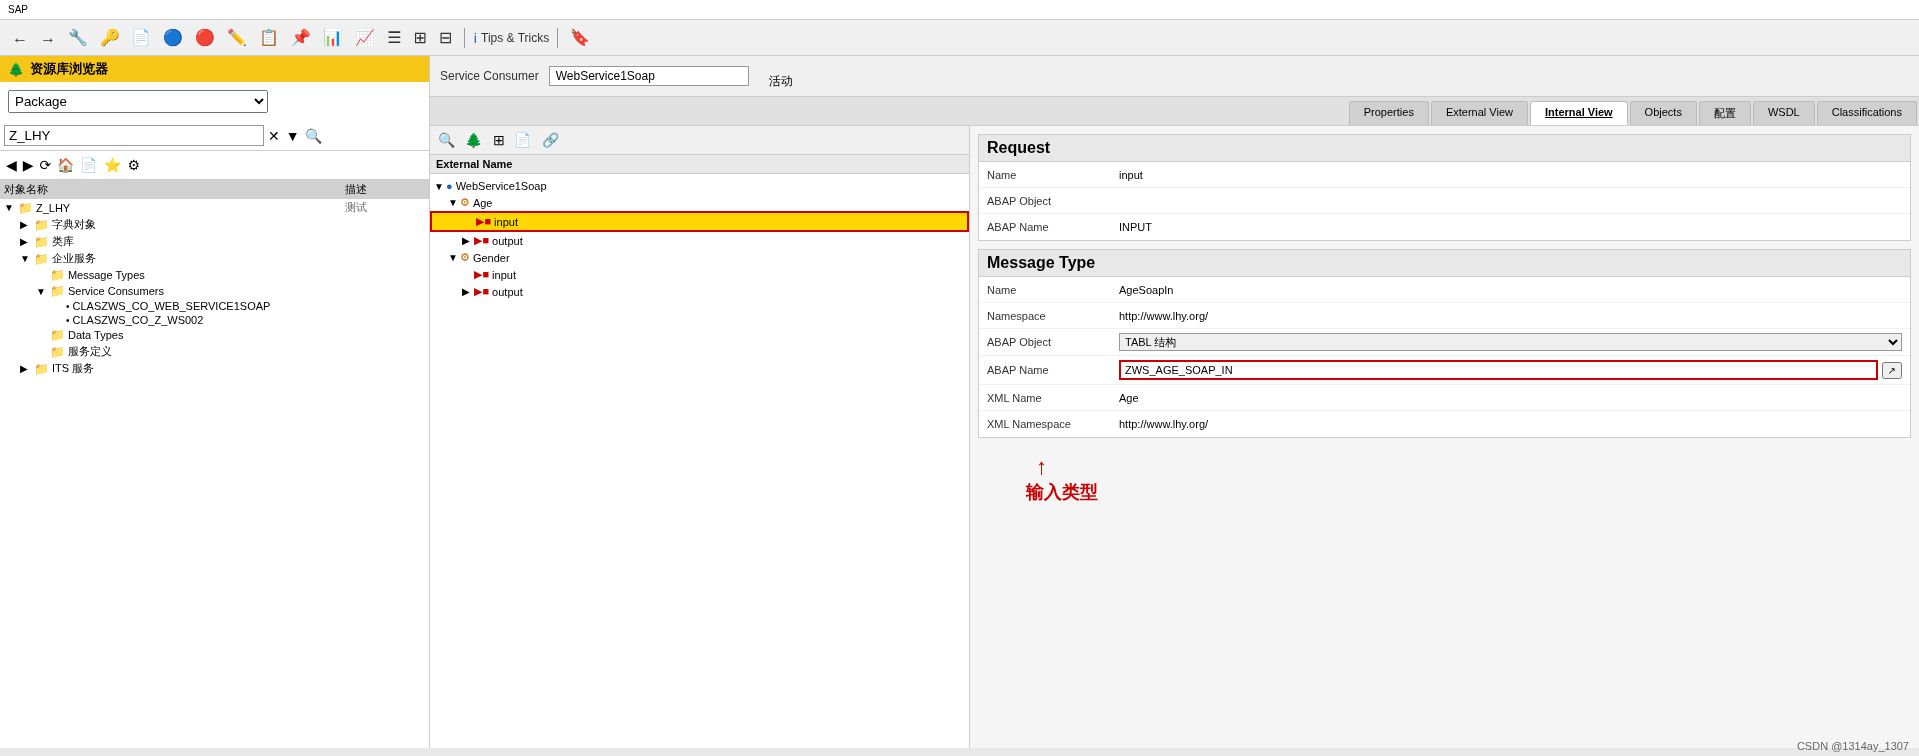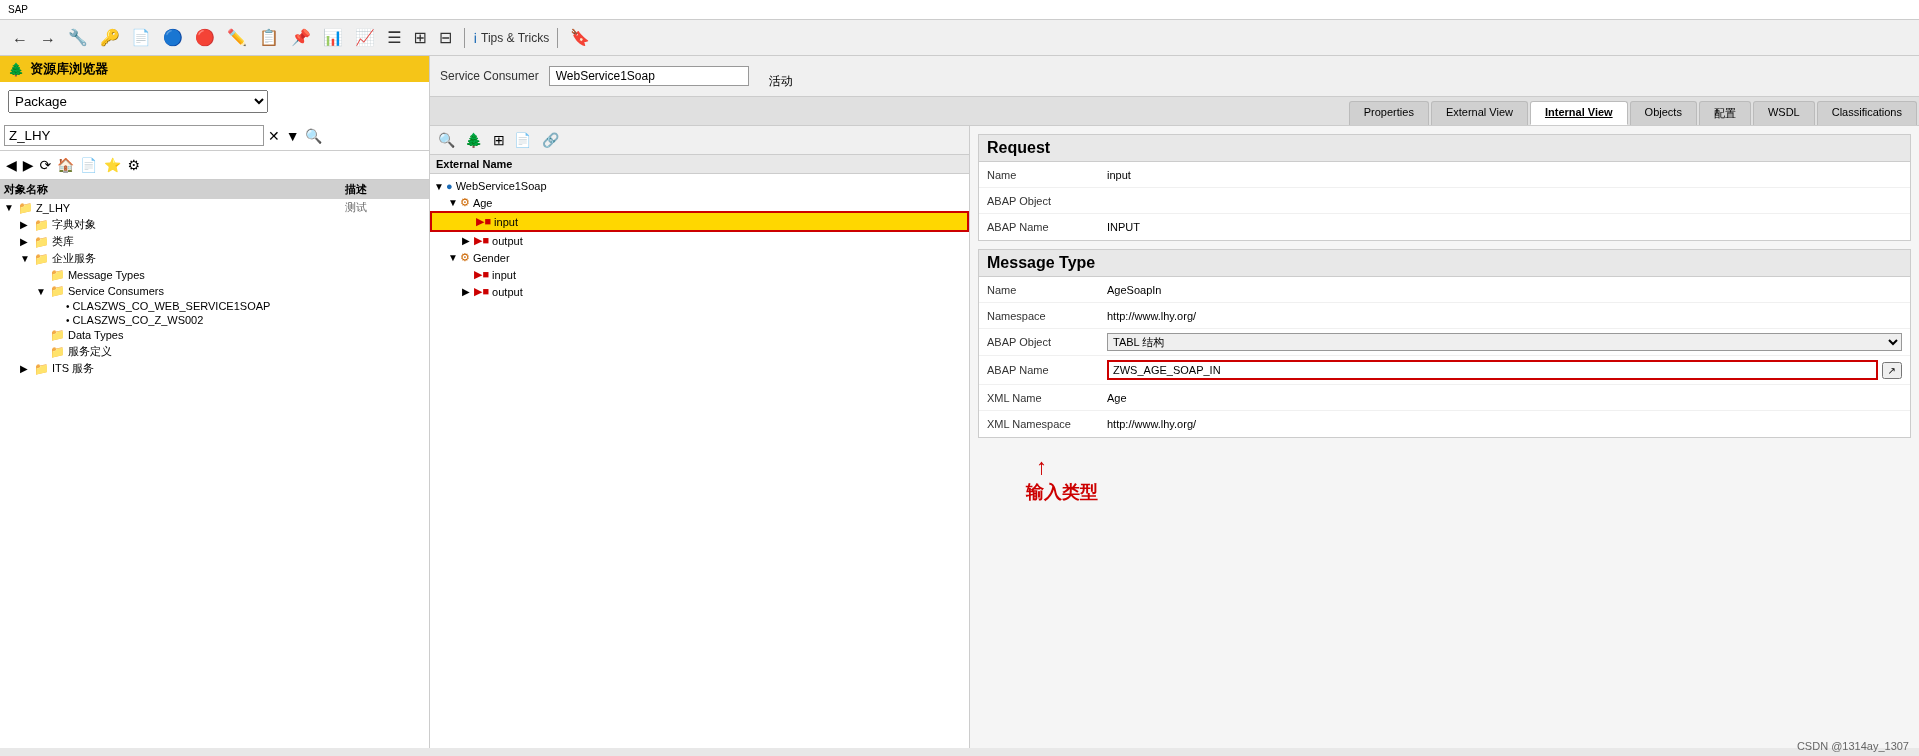--- a/index.html
+++ b/index.html
@@ -21,21 +21,21 @@
     #sidebar { width: 430px; background: #fff; border-right: 1px solid #ccc; display: flex; flex-direction: column; }
     #sidebar-header { background: #f5c518; padding: 4px 8px; font-size: 13px; font-weight: bold; display: flex; align-items: center; gap: 6px; }
     #sidebar-dropdown { display: flex; align-items: flex-end; gap: 4px; padding: 8px; }
     #sidebar-dropdown select { width: 200px; padding: 2px; }
     #sidebar-search { display: flex; align-items: center; gap: 2px; padding: 4px; border-bottom: 1px solid #ccc; }
     #sidebar-search input { width: 200px; padding: 2px 4px; border: 1px solid #999; }
     #sidebar-toolbar { display: flex; gap: 2px; padding: 4px; border-bottom: 1px solid #ccc; }
     .sidebar-tool-btn { background: none; border: none; cursor: pointer; padding: 2px; font-size: 14px; }
 
     
-    #tree-header { display: flex; padding: 2px 4px; background: #d0d0d0; font-weight: bold; font-size: 11px; }
+    #tree-header { display: flex; padding: 2px 4px; background: #d0d0d0; font-weight: normal; font-size: 11px; }
     #tree-header .col-name { flex: 1; }
     #tree-header .col-desc { width: 80px; }
     #tree { overflow-y: auto; flex: 1; }
     .tree-item { display: flex; align-items: center; padding: 1px 4px; cursor: pointer; user-select: none; }
     .tree-item .toggle { width: 14px; display: inline-block; cursor: pointer; font-size: 10px; }
     .tree-item .icon { margin-right: 3px; font-size: 12px; }
     .tree-item .label { flex: 1; font-size: 11px; }
     .tree-item .desc { width: 80px; font-size: 11px; color: #666; }
 
     
@@ -65,21 +65,21 @@
     .ext-tree-item.selected { background: #ffd700; color: #000; border: 1px solid #f00; }
     .ext-tree-item .toggle { width: 12px; font-size: 10px; }
     .ext-tree-item .icon { margin-right: 3px; }
 
     
     #props-panel { flex: 1; background: #f5f5f5; overflow-y: auto; padding: 0; }
     .props-section { margin: 8px; border: 1px solid #ccc; background: #fff; }
     .props-section-title { background: #e8e8e8; padding: 4px 8px; font-size: 16px; font-weight: bold; border-bottom: 1px solid #ccc; }
     .props-row { display: flex; align-items: center; padding: 4px 8px; border-bottom: 1px solid #f0f0f0; min-height: 26px; }
     .props-row:last-child { border-bottom: none; }
-    .props-key { width: 120px; font-size: 11px; color: #333; flex-shrink: 0; }
+    .props-key { width: 132px; font-size: 11px; color: #333; flex-shrink: 0; }
     .props-val { flex: 1; font-size: 11px; }
     .props-val input { width: 100%; border: none; background: transparent; font-size: 11px; outline: none; }
     .props-val.with-dropdown { display: flex; align-items: center; gap: 4px; }
     .props-val select { flex: 1; font-size: 11px; border: 1px solid #999; padding: 1px; }
 
     
     #watermark { position: absolute; bottom: 4px; right: 10px; font-size: 11px; color: #666; }
 
     
     .input-highlighted { border: 2px solid #cc0000 !important; background: #fff; }

